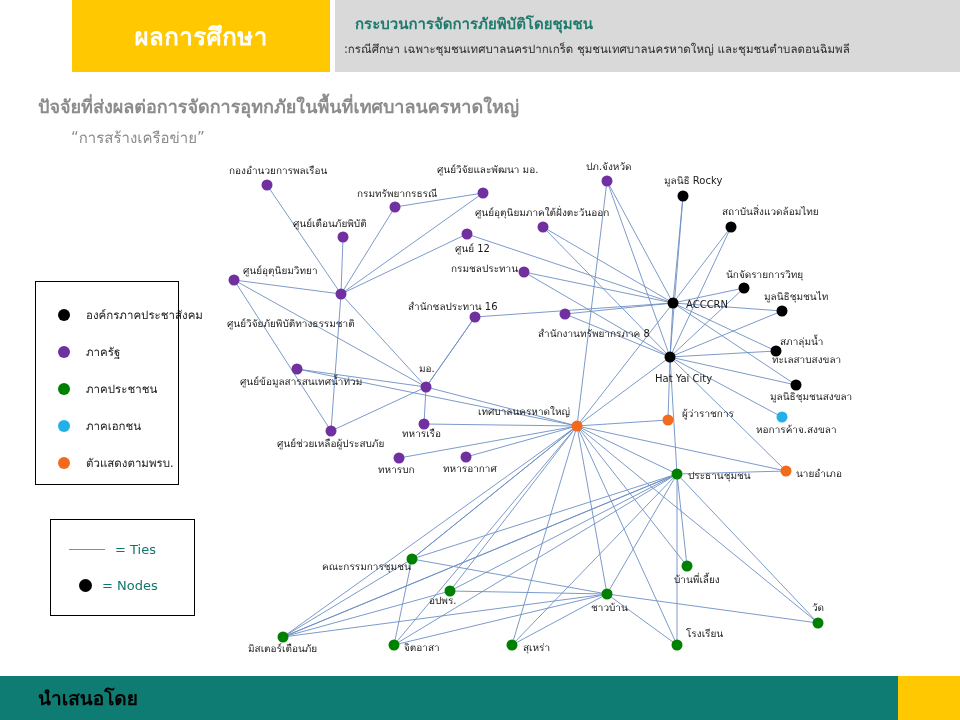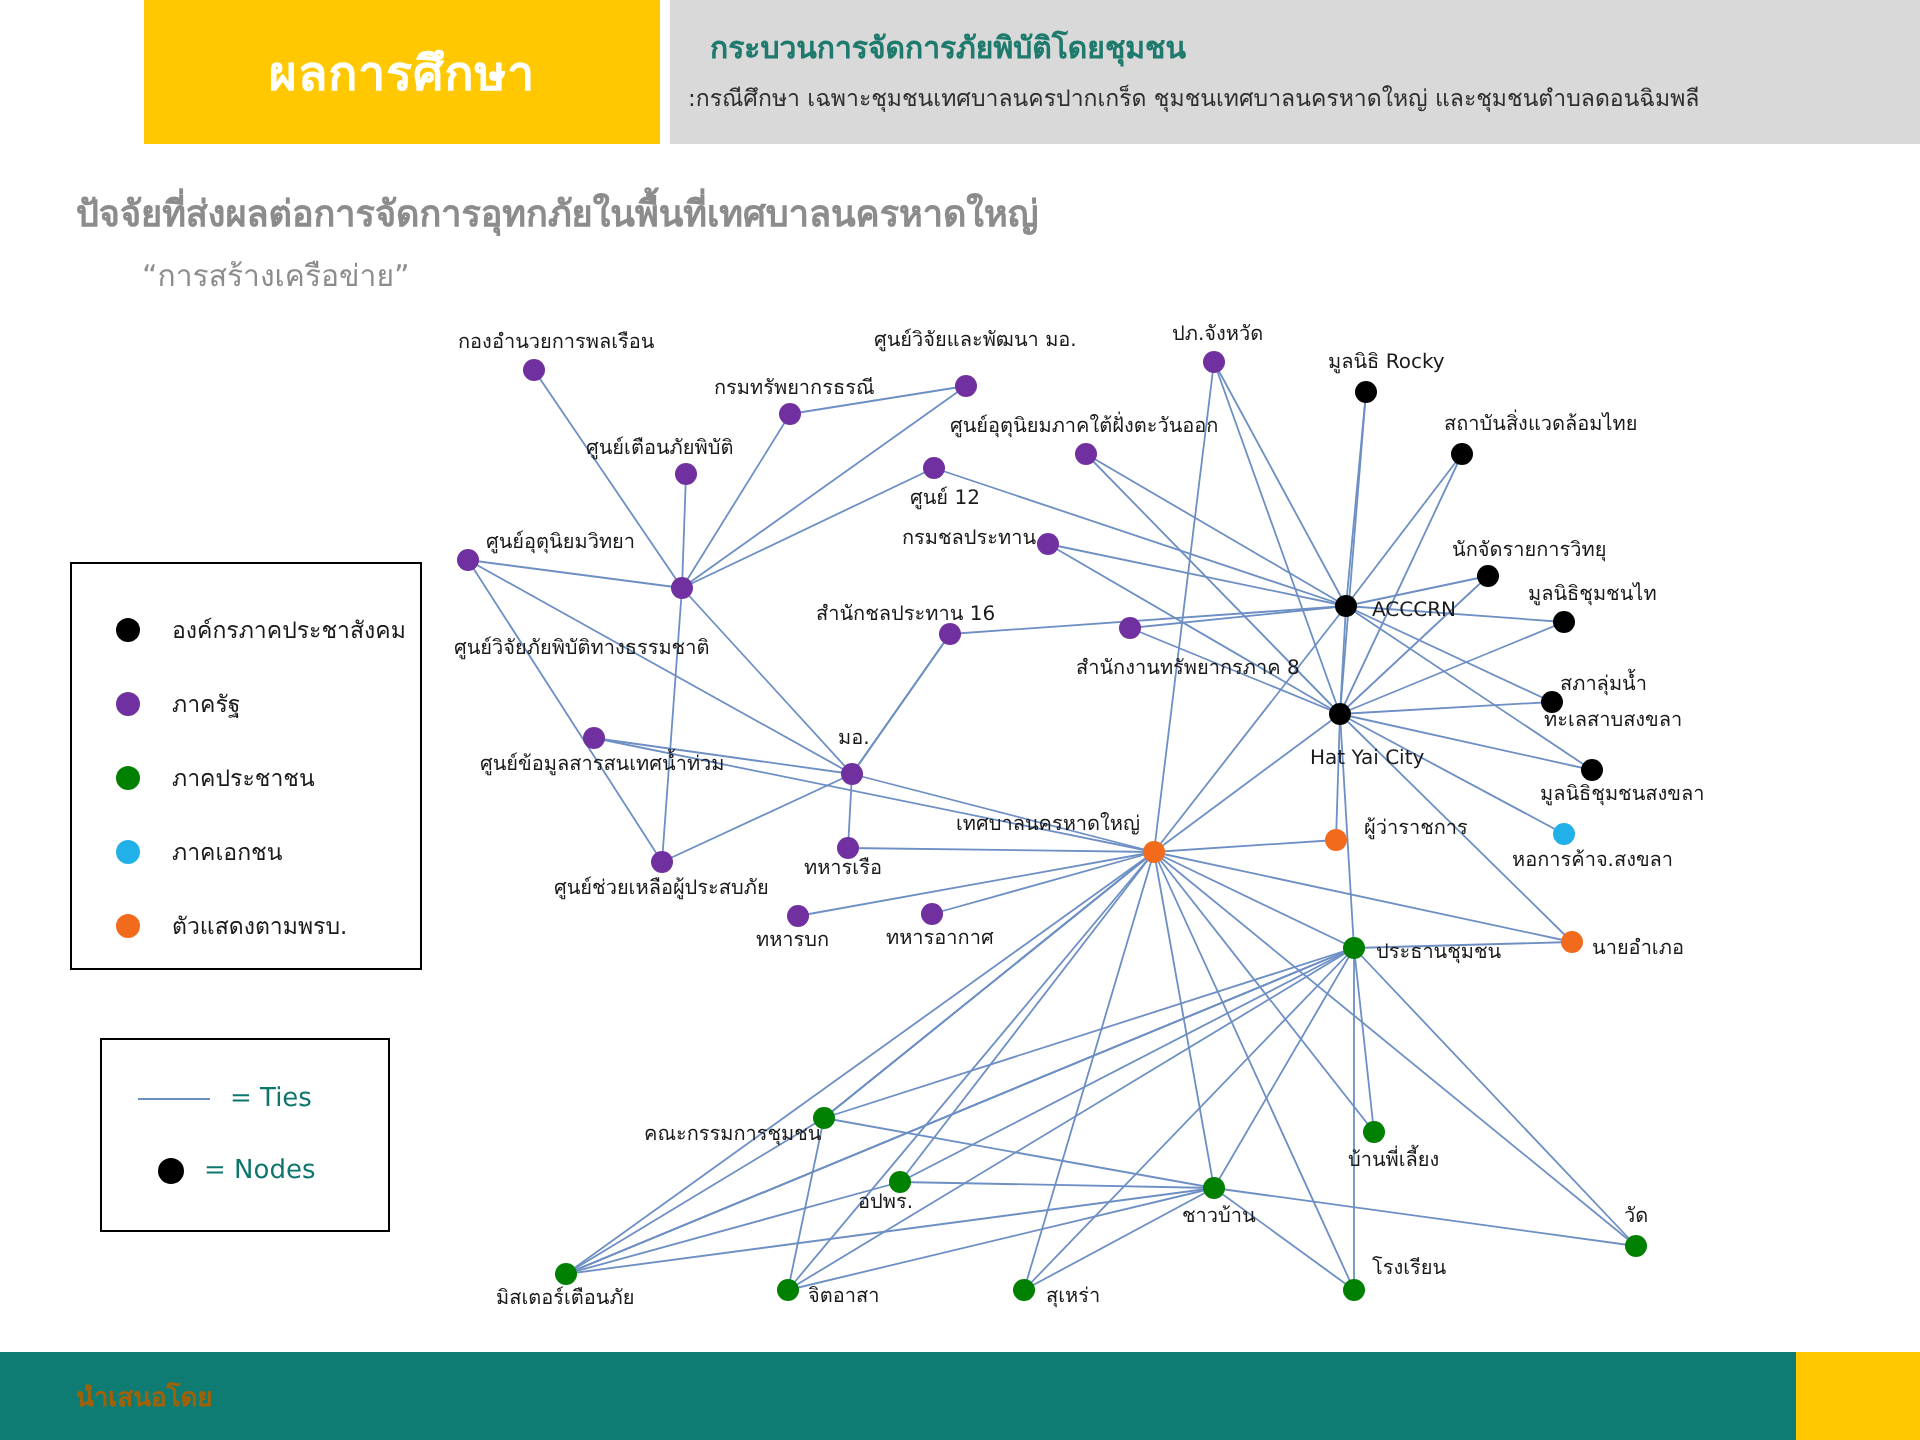--- a/index.html
+++ b/index.html
@@ -68,21 +68,21 @@
     position: absolute; left: 40px; top: 126px;
     color: #8C8C8C;
     font-size: 15px;
     white-space: nowrap;
     margin-left: 31px;
   }
 
   
   #legend-types {
     position: absolute; left: 35px; top: 281px;
-    width: 176px; height: 204px;
+    width: 144px; height: 204px;
     border: 1px solid #000000;
     background: #ffffff;
     padding: 14px 0 0 0;
   }
   .legend-row {
     display: flex; align-items: center;
     height: 37px;
     padding-left: 22px;
   }
   .legend-dot {
@@ -149,22 +149,22 @@
   }
   #footer-yellow {
     position: absolute; left: 898px; top: 676px;
     width: 62px; height: 44px;
     background: #FFC800;
   }
   #footer-text {
     position: absolute; left: 38px; top: 676px;
     height: 44px;
     display: flex; align-items: center;
-    color: #a16207;
-    font-size: 13px;
+    color: #000000;
+    font-size: 19px;
     white-space: nowrap;
   }
   #footer-text b { font-weight: bold; margin-right: 2px; }
 </style>
 </head>
 <body>
 
 <div id="slide">
 
   <div id="header-band">

